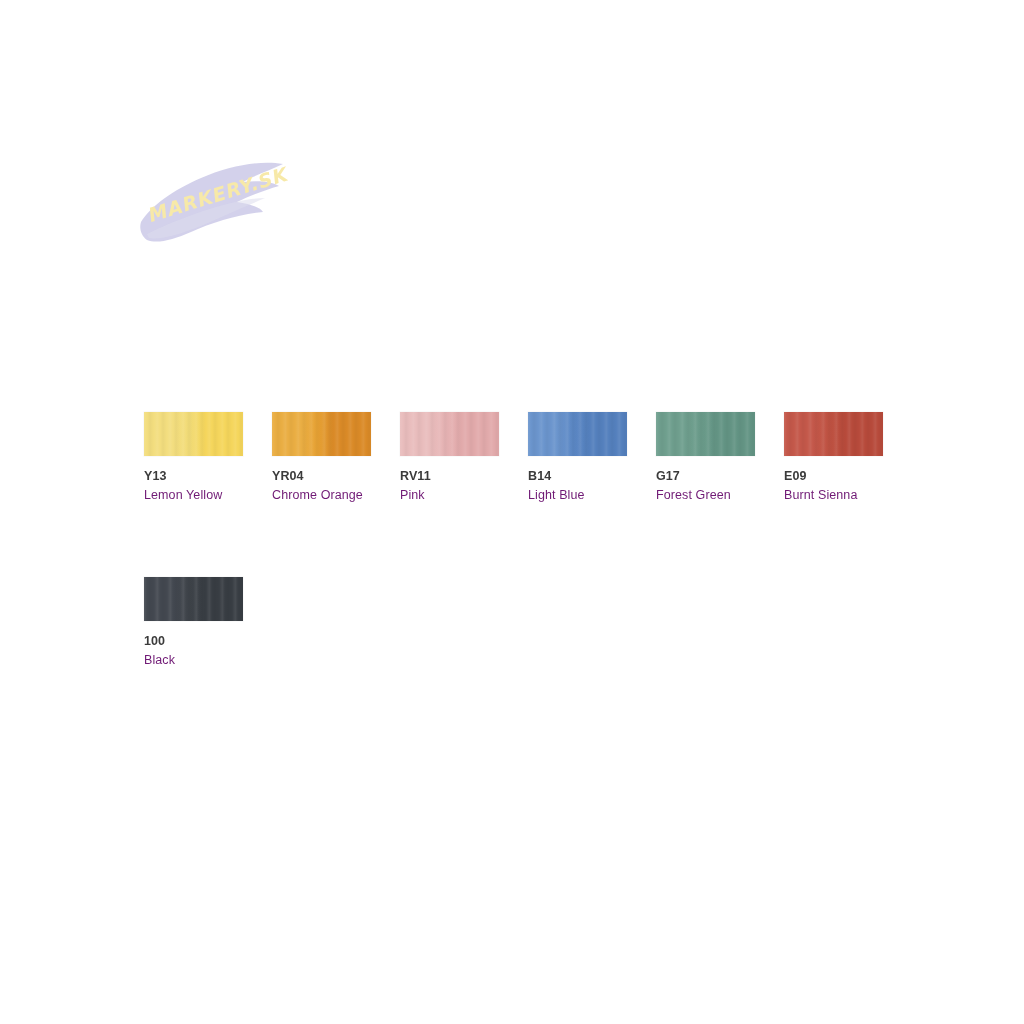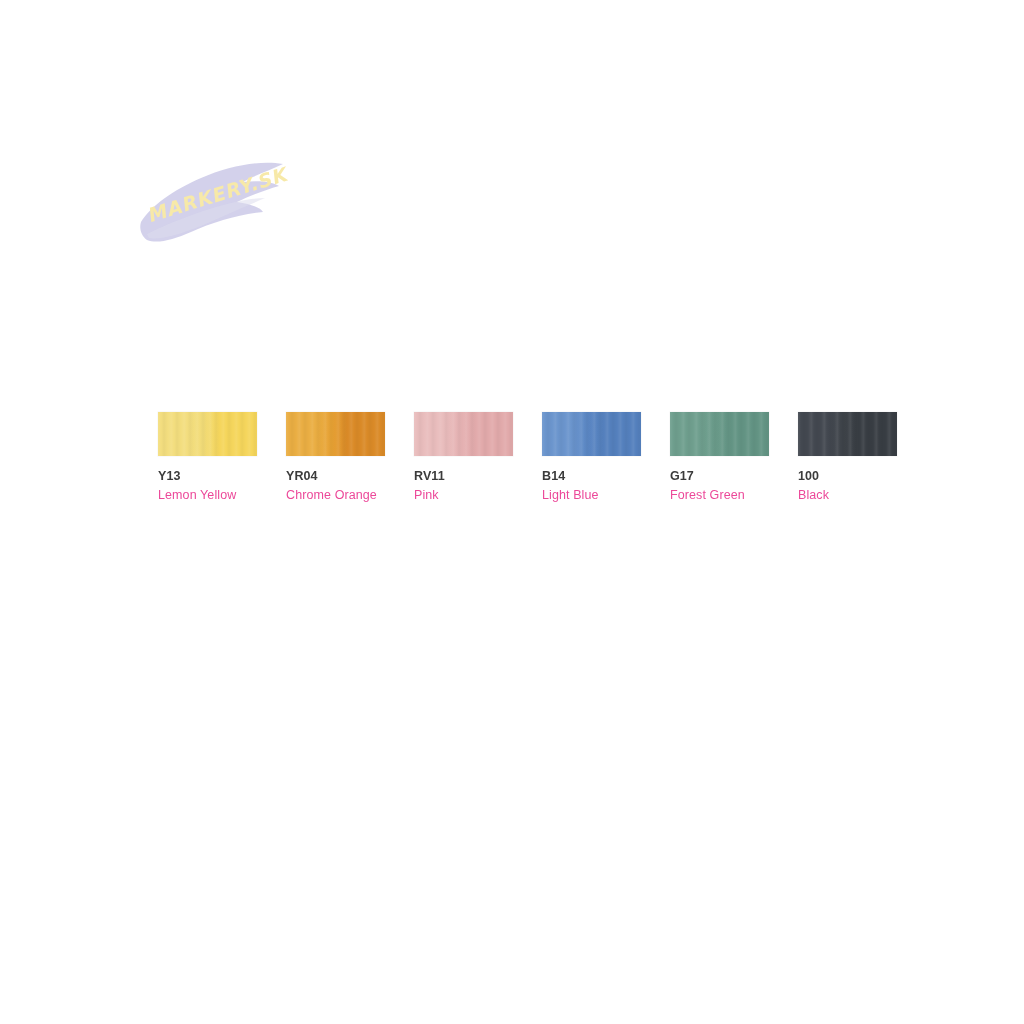--- a/index.html
+++ b/index.html
@@ -31,21 +31,21 @@
     font-size: 19px;
     font-style: italic;
     font-weight: 700;
     letter-spacing: 1px;
     fill: #f7e9a8;
   }
 
   
   .grid {
     position: absolute;
-    left: 158px;
+    left: 144px;
     top: 412px;
     width: 748px;
     display: grid;
     grid-template-columns: repeat(6, 99px);
     column-gap: 29px;
     row-gap: 74px;
   }
   .swatch-cell { width: 99px; }
 
   .swatch-chip {
@@ -76,21 +76,21 @@
     font-size: 12.5px;
     font-weight: 700;
     color: #3b3b3b;
     line-height: 16px;
     letter-spacing: 0.1px;
   }
   .swatch-name {
     margin-top: 3px;
     font-size: 12.5px;
     font-weight: 400;
-    color: #ec4899;
+    color: #701a75;
     line-height: 16px;
     letter-spacing: 0.1px;
     white-space: nowrap;
   }
 </style>
 </head>
 <body>
 
 <div class="watermark">
   <svg viewBox="0 0 165 110" xmlns="http://www.w3.org/2000/svg" aria-hidden="true">
@@ -127,17 +127,22 @@
       <div class="swatch-chip" style="background: linear-gradient(90deg, rgb(107, 149, 205) 0%, rgb(107, 149, 205) 30%, rgb(91, 135, 196) 46%, rgb(84, 128, 189) 62%, rgb(84, 128, 189) 100%);"></div>
       <div class="swatch-code">B14</div>
       <div class="swatch-name">Light Blue</div>
     </div>
     <div class="swatch-cell">
       <div class="swatch-chip" style="background: linear-gradient(90deg, rgb(111, 159, 142) 0%, rgb(111, 159, 142) 30%, rgb(106, 155, 138) 46%, rgb(99, 148, 132) 62%, rgb(99, 148, 132) 100%);"></div>
       <div class="swatch-code">G17</div>
       <div class="swatch-name">Forest Green</div>
     </div>
     <div class="swatch-cell">
+      <div class="swatch-chip" style="background: linear-gradient(90deg, rgb(196, 88, 74) 0%, rgb(196, 88, 74) 30%, rgb(191, 82, 66) 46%, rgb(183, 74, 59) 62%, rgb(183, 74, 59) 100%);"></div>
+      <div class="swatch-code">E09</div>
+      <div class="swatch-name">Burnt Sienna</div>
+    </div>
+    <div class="swatch-cell">
       <div class="swatch-chip" style="background: linear-gradient(90deg, rgb(67, 72, 80) 0%, rgb(67, 72, 80) 30%, rgb(62, 67, 73) 46%, rgb(56, 61, 67) 62%, rgb(56, 61, 67) 100%);"></div>
       <div class="swatch-code">100</div>
       <div class="swatch-name">Black</div>
     </div>
   </div>
 
 </body></html>

